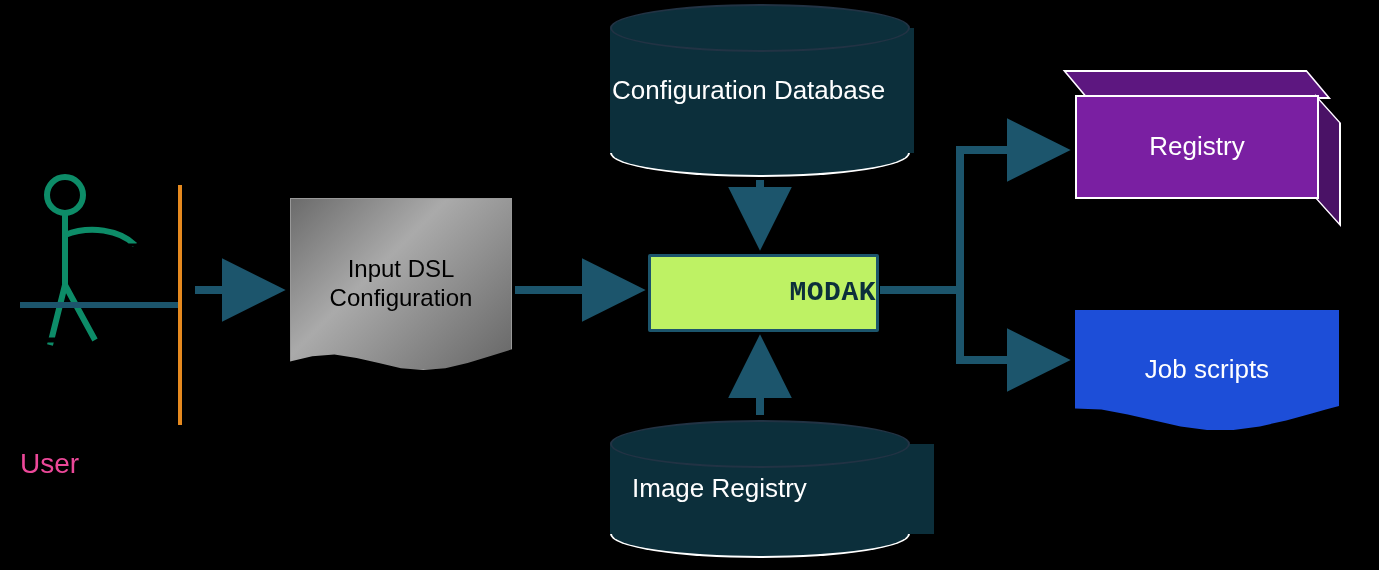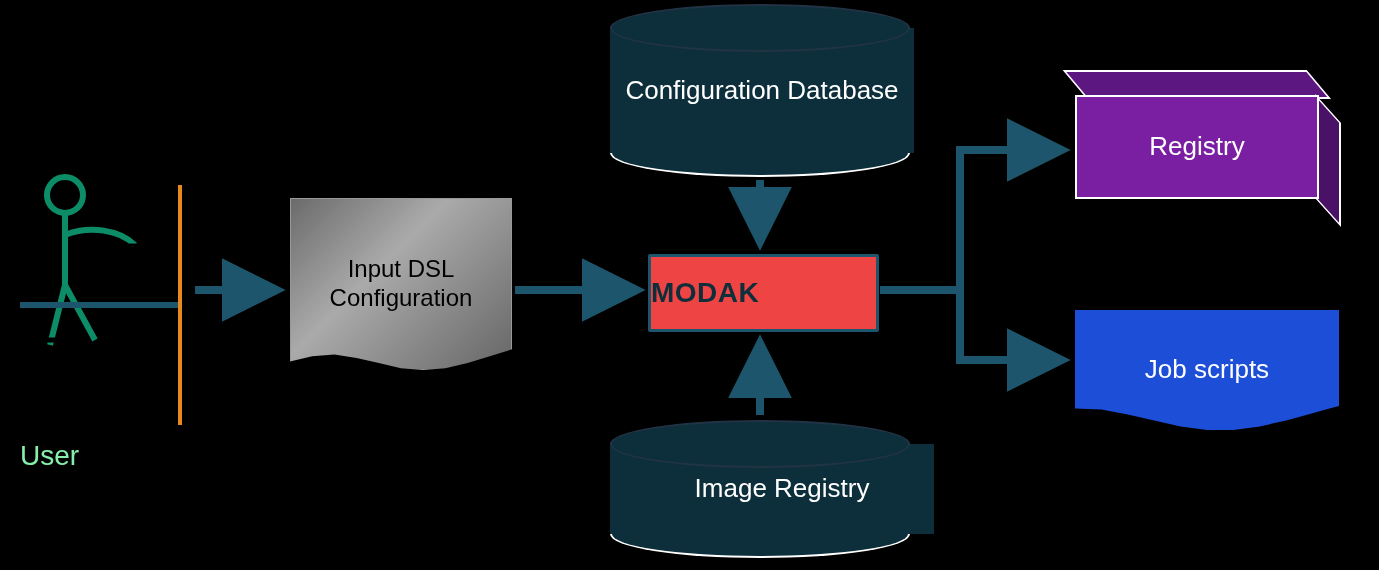--- a/index.html
+++ b/index.html
@@ -7,61 +7,61 @@
     width: 1379px; height: 570px;
     background: #000;
     font-family: "Segoe UI", Arial, sans-serif;
     overflow: hidden;
   }
   .stage { position: relative; width: 1379px; height: 570px; }
   .label { color: #fff; font-size: 26px; line-height: 1.2; text-align: center; }
   .abs { position: absolute; }
 
   
-  .user-label { color: #86efac; font-size: 28px; font-weight: 500; }
+  .user-label { color: #ec4899; font-size: 28px; font-weight: 500; margin-top: 8px; }
 
   
   .paper {
     width: 220px; height: 170px;
     background: linear-gradient(135deg, #6b6b6b 0%, #aaa 40%, #888 70%, #666 100%);
     border: 1px solid #999;
     clip-path: polygon(
       0 0, 100% 0, 100% 88%,
       90% 92%, 80% 96%, 70% 99%, 60% 100%, 50% 99%,
       40% 96%, 30% 93%, 20% 91%, 10% 92%, 0 95%
     );
     display: flex; align-items: center; justify-content: center;
   }
   .paper .label { color: #000; font-size: 24px; padding: 0 10px; }
 
   
   .db { width: 300px; }
   .db .body {
     position: relative; width: 100%; height: 125px;
     background: #0c2f3b; border-left: 2px solid #0c2f3b; border-right: 2px solid #0c2f3b;
-    display: flex; align-items: center; justify-content: center;
+    display: flex; align-items: center; justify-content: flex-start;
   }
   .db .top, .db .bot {
     width: 100%; height: 48px; border-radius: 50%;
     background: #0c2f3b; border: 2px solid #fff; box-sizing: border-box;
   }
   .db .top { margin-bottom: -24px; z-index: 2; position: relative; border-color: #234; }
   .db .bot { margin-top: -24px; border-top: none; }
   .db .label { position: relative; z-index: 3; }
 
   
   .db.short .body { height: 90px; padding-left: 20px; }
 
   
   .modak {
     width: 225px; height: 72px;
-    background: #ef4444;
+    background: #bef264;
     border: 3px solid #1c556c;
     border-radius: 2px;
-    display: flex; align-items: center; justify-content: flex-start;
+    display: flex; align-items: center; justify-content: flex-end; font-family: Liberation Mono, monospace;
   }
   .modak .label { color: #0c2f3b; font-weight: 700; font-size: 28px; letter-spacing: 0.5px; }
 
   
   .cube-wrap { perspective: none; }
   .cube {
     position: relative; width: 260px; height: 125px;
   }
   .cube .front {
     position: absolute; left: 0; top: 25px; width: 240px; height: 100px;

